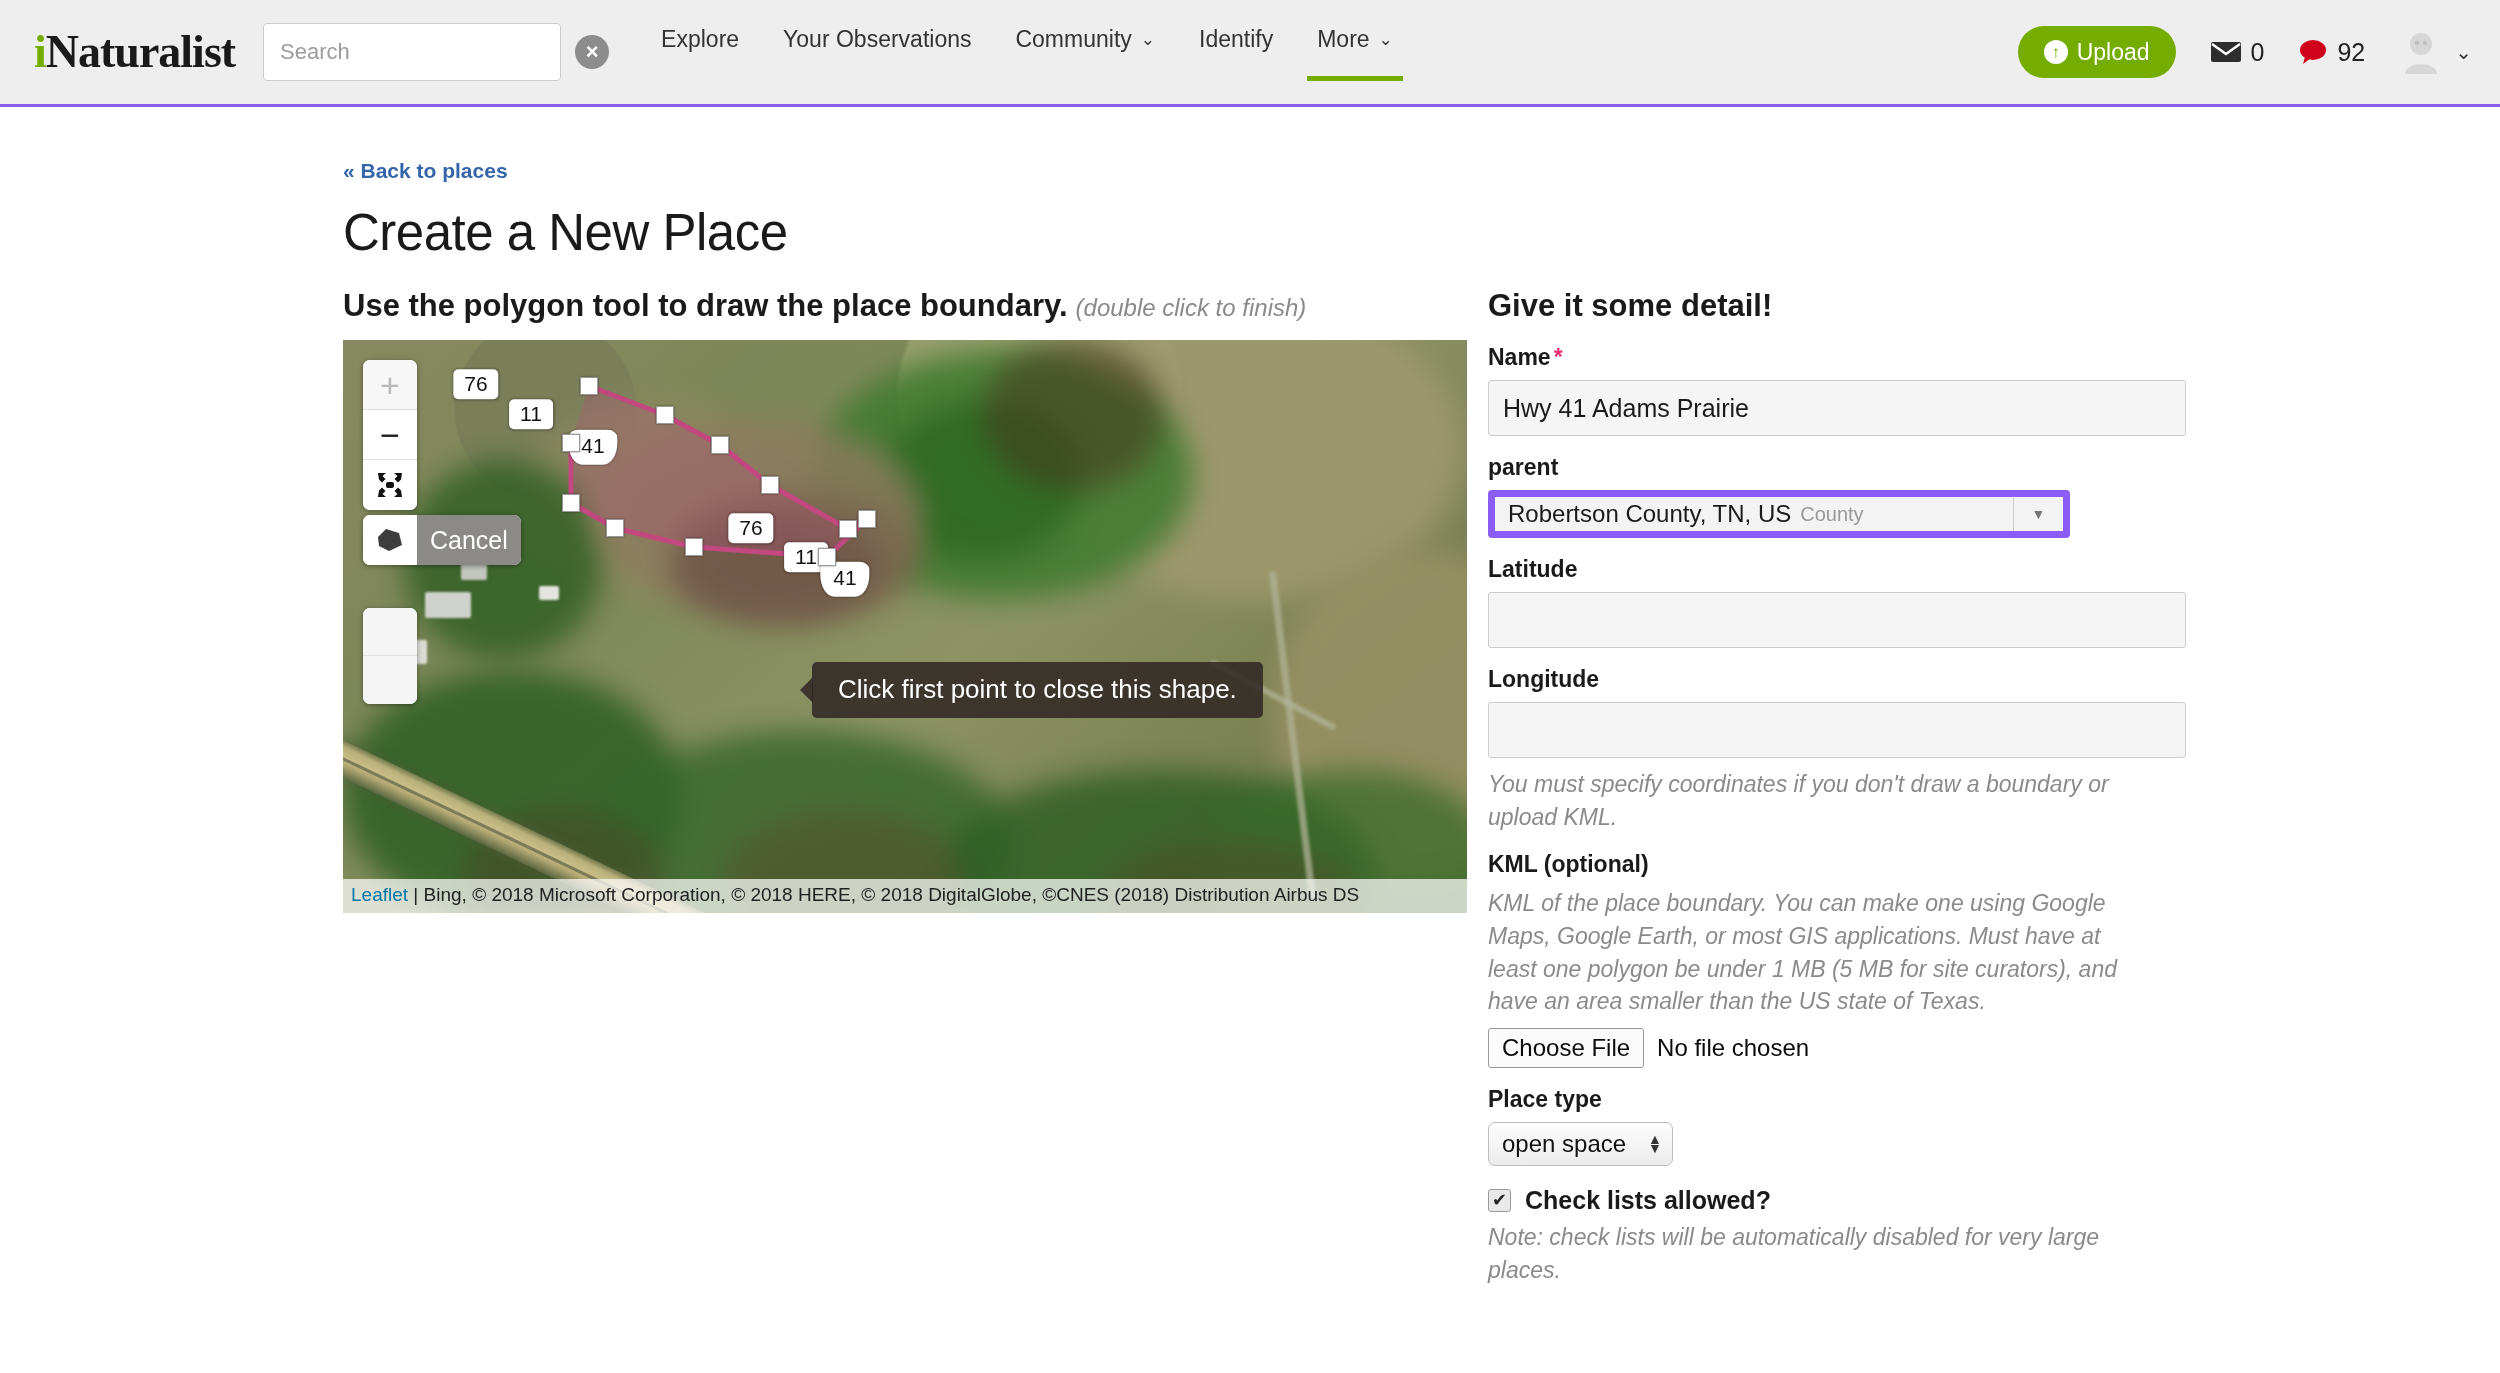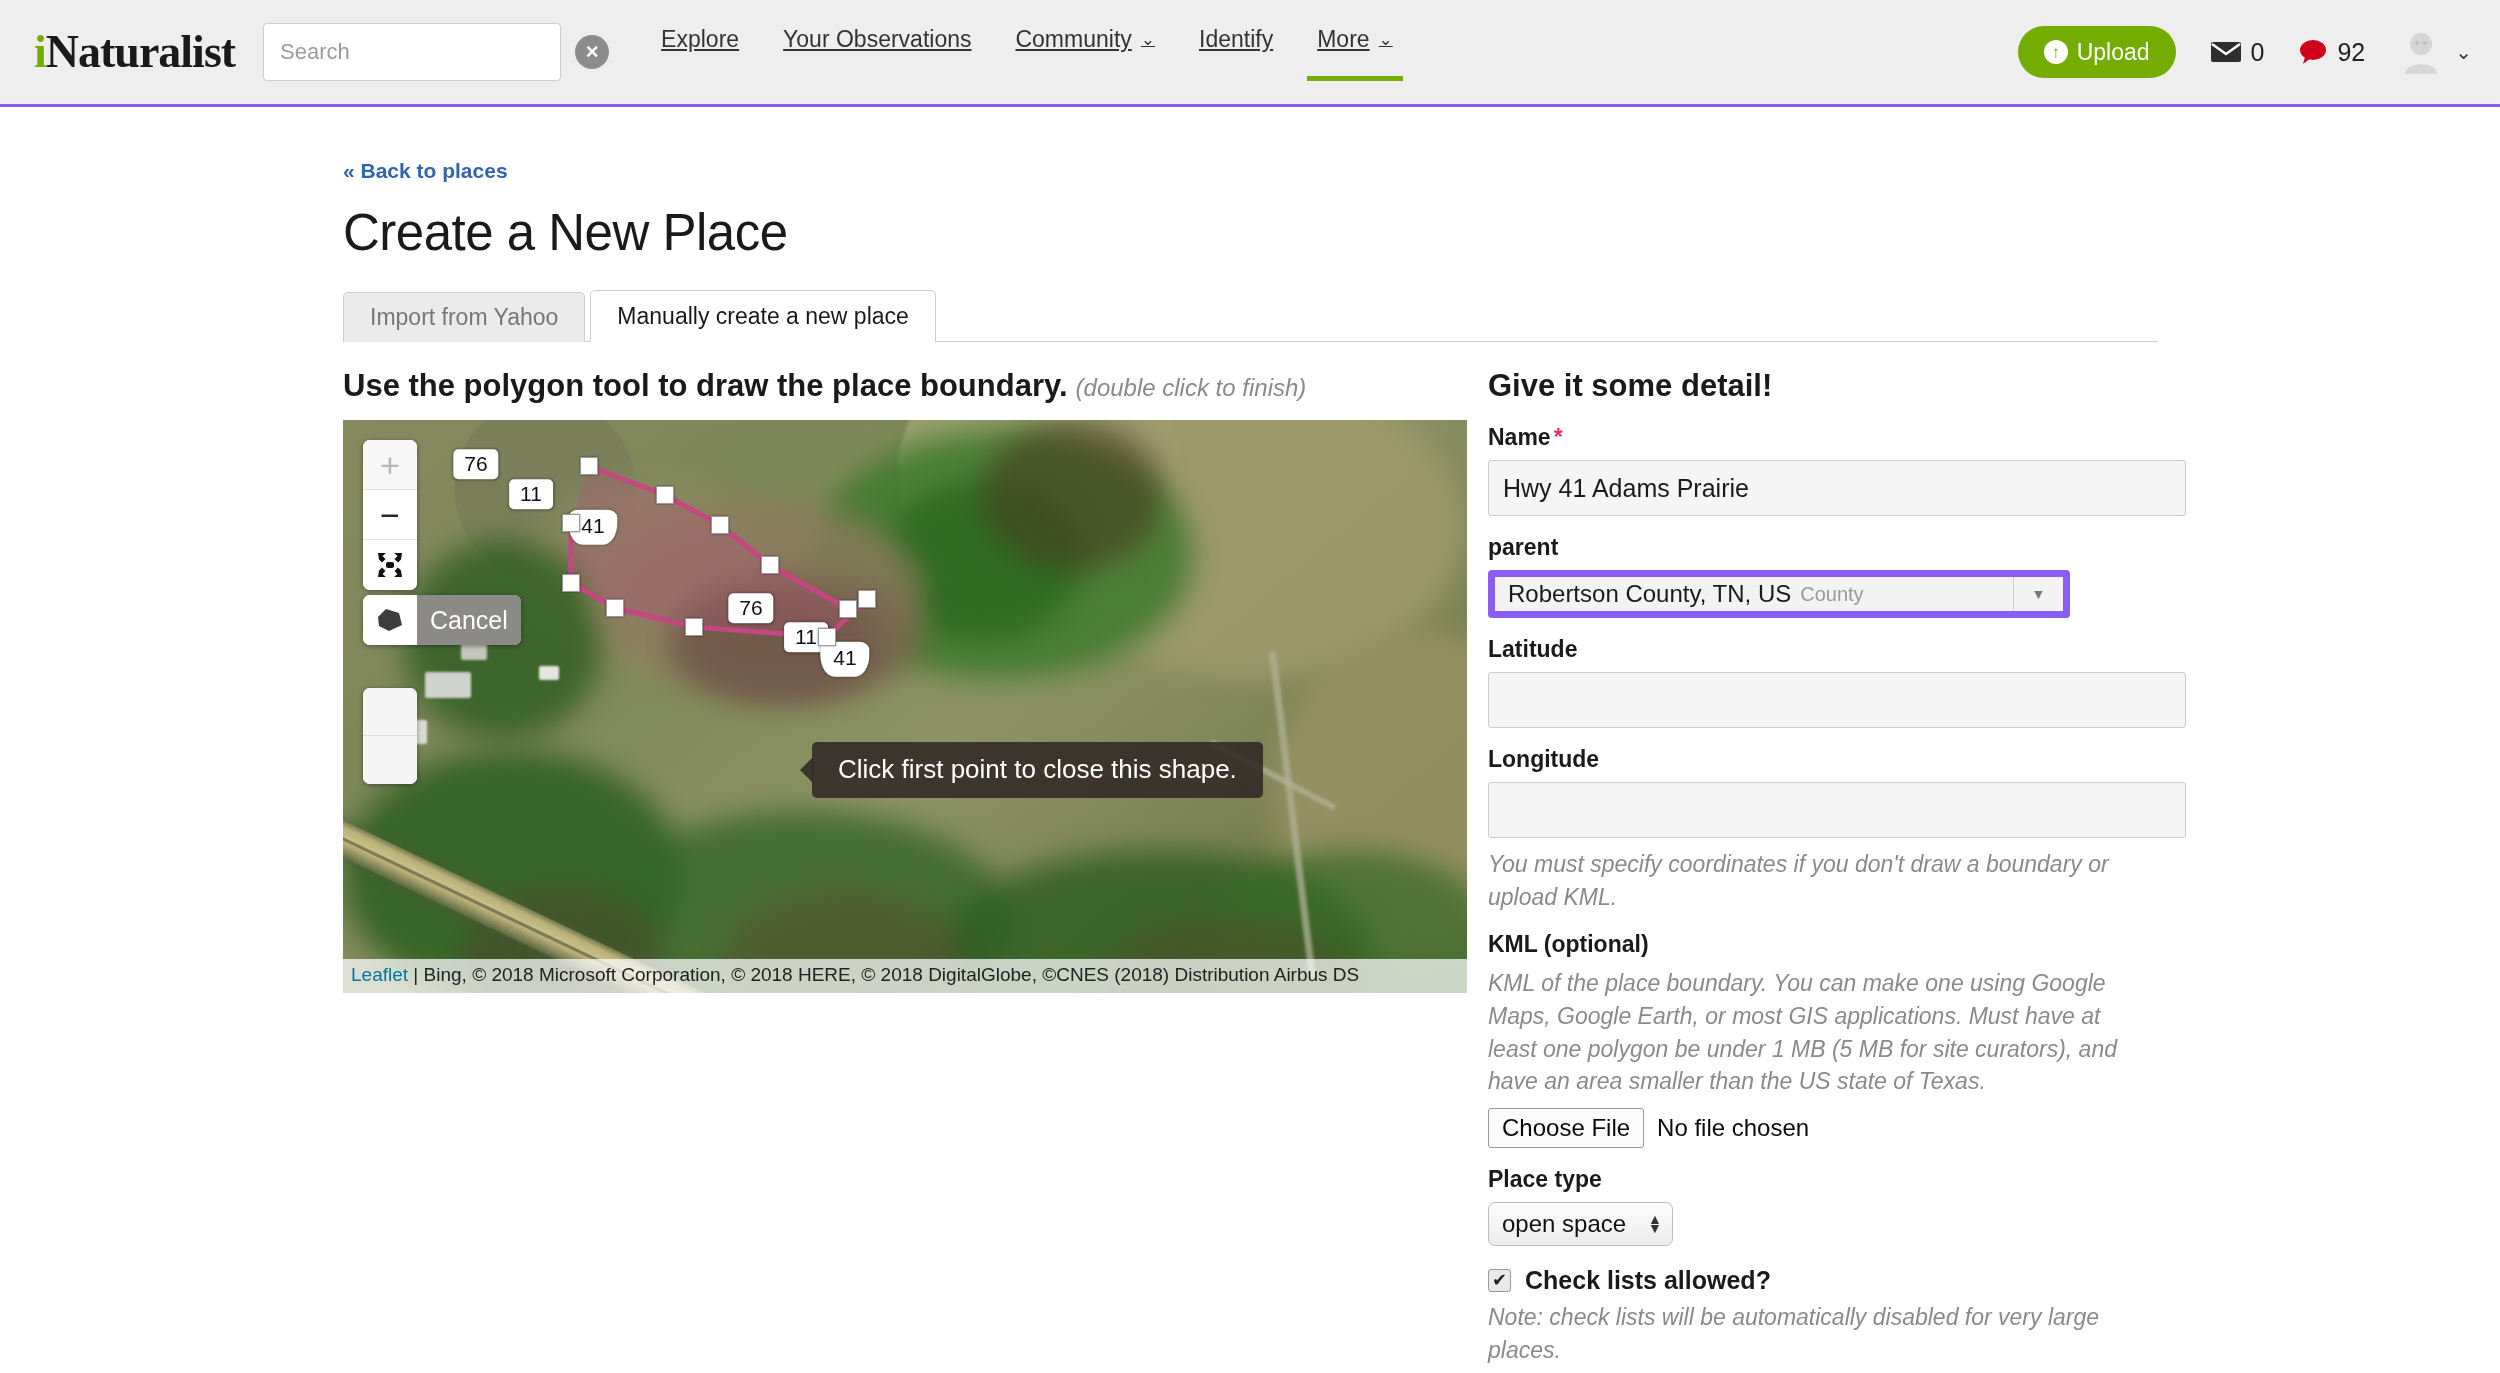--- a/index.html
+++ b/index.html
@@ -70,21 +70,20 @@
   }
   .navlink {
     display: flex; align-items: center;
     padding: 8px 22px;
     font-size: 23px;
     color: #333;
     cursor: pointer;
     white-space: nowrap;
     position: relative;
     height: 82px;
-    text-decoration: underline;
   }
   .navlink .caret {
     margin-left: 9px; font-size: 17px; color: #333;
   }
   .navlink.active::after {
     content: "";
     position: absolute;
     left: 12px; right: 12px; bottom: 0;
     height: 5px;
     background: #74ac00;
@@ -550,28 +549,20 @@
   </div>
 </div>
 
 <div class="page">
   <div class="container">
 
     <a class="backlink">« Back to places</a>
 
     <h1 class="pagetitle">Create a New Place</h1>
 
-    <div class="tabs">
-      <div class="tab">
-        <span>Import from Yahoo</span>
-      </div>
-      <div class="tab active">
-        <span>Manually create a new place</span>
-      </div>
-    </div>
 
     <div class="cols">
 
       <div class="leftcol">
         <div class="maphead">
           <span>Use the polygon tool to draw the place boundary.</span><span class="hint">(double click to finish)</span>
         </div>
 
         <div class="map">
 

